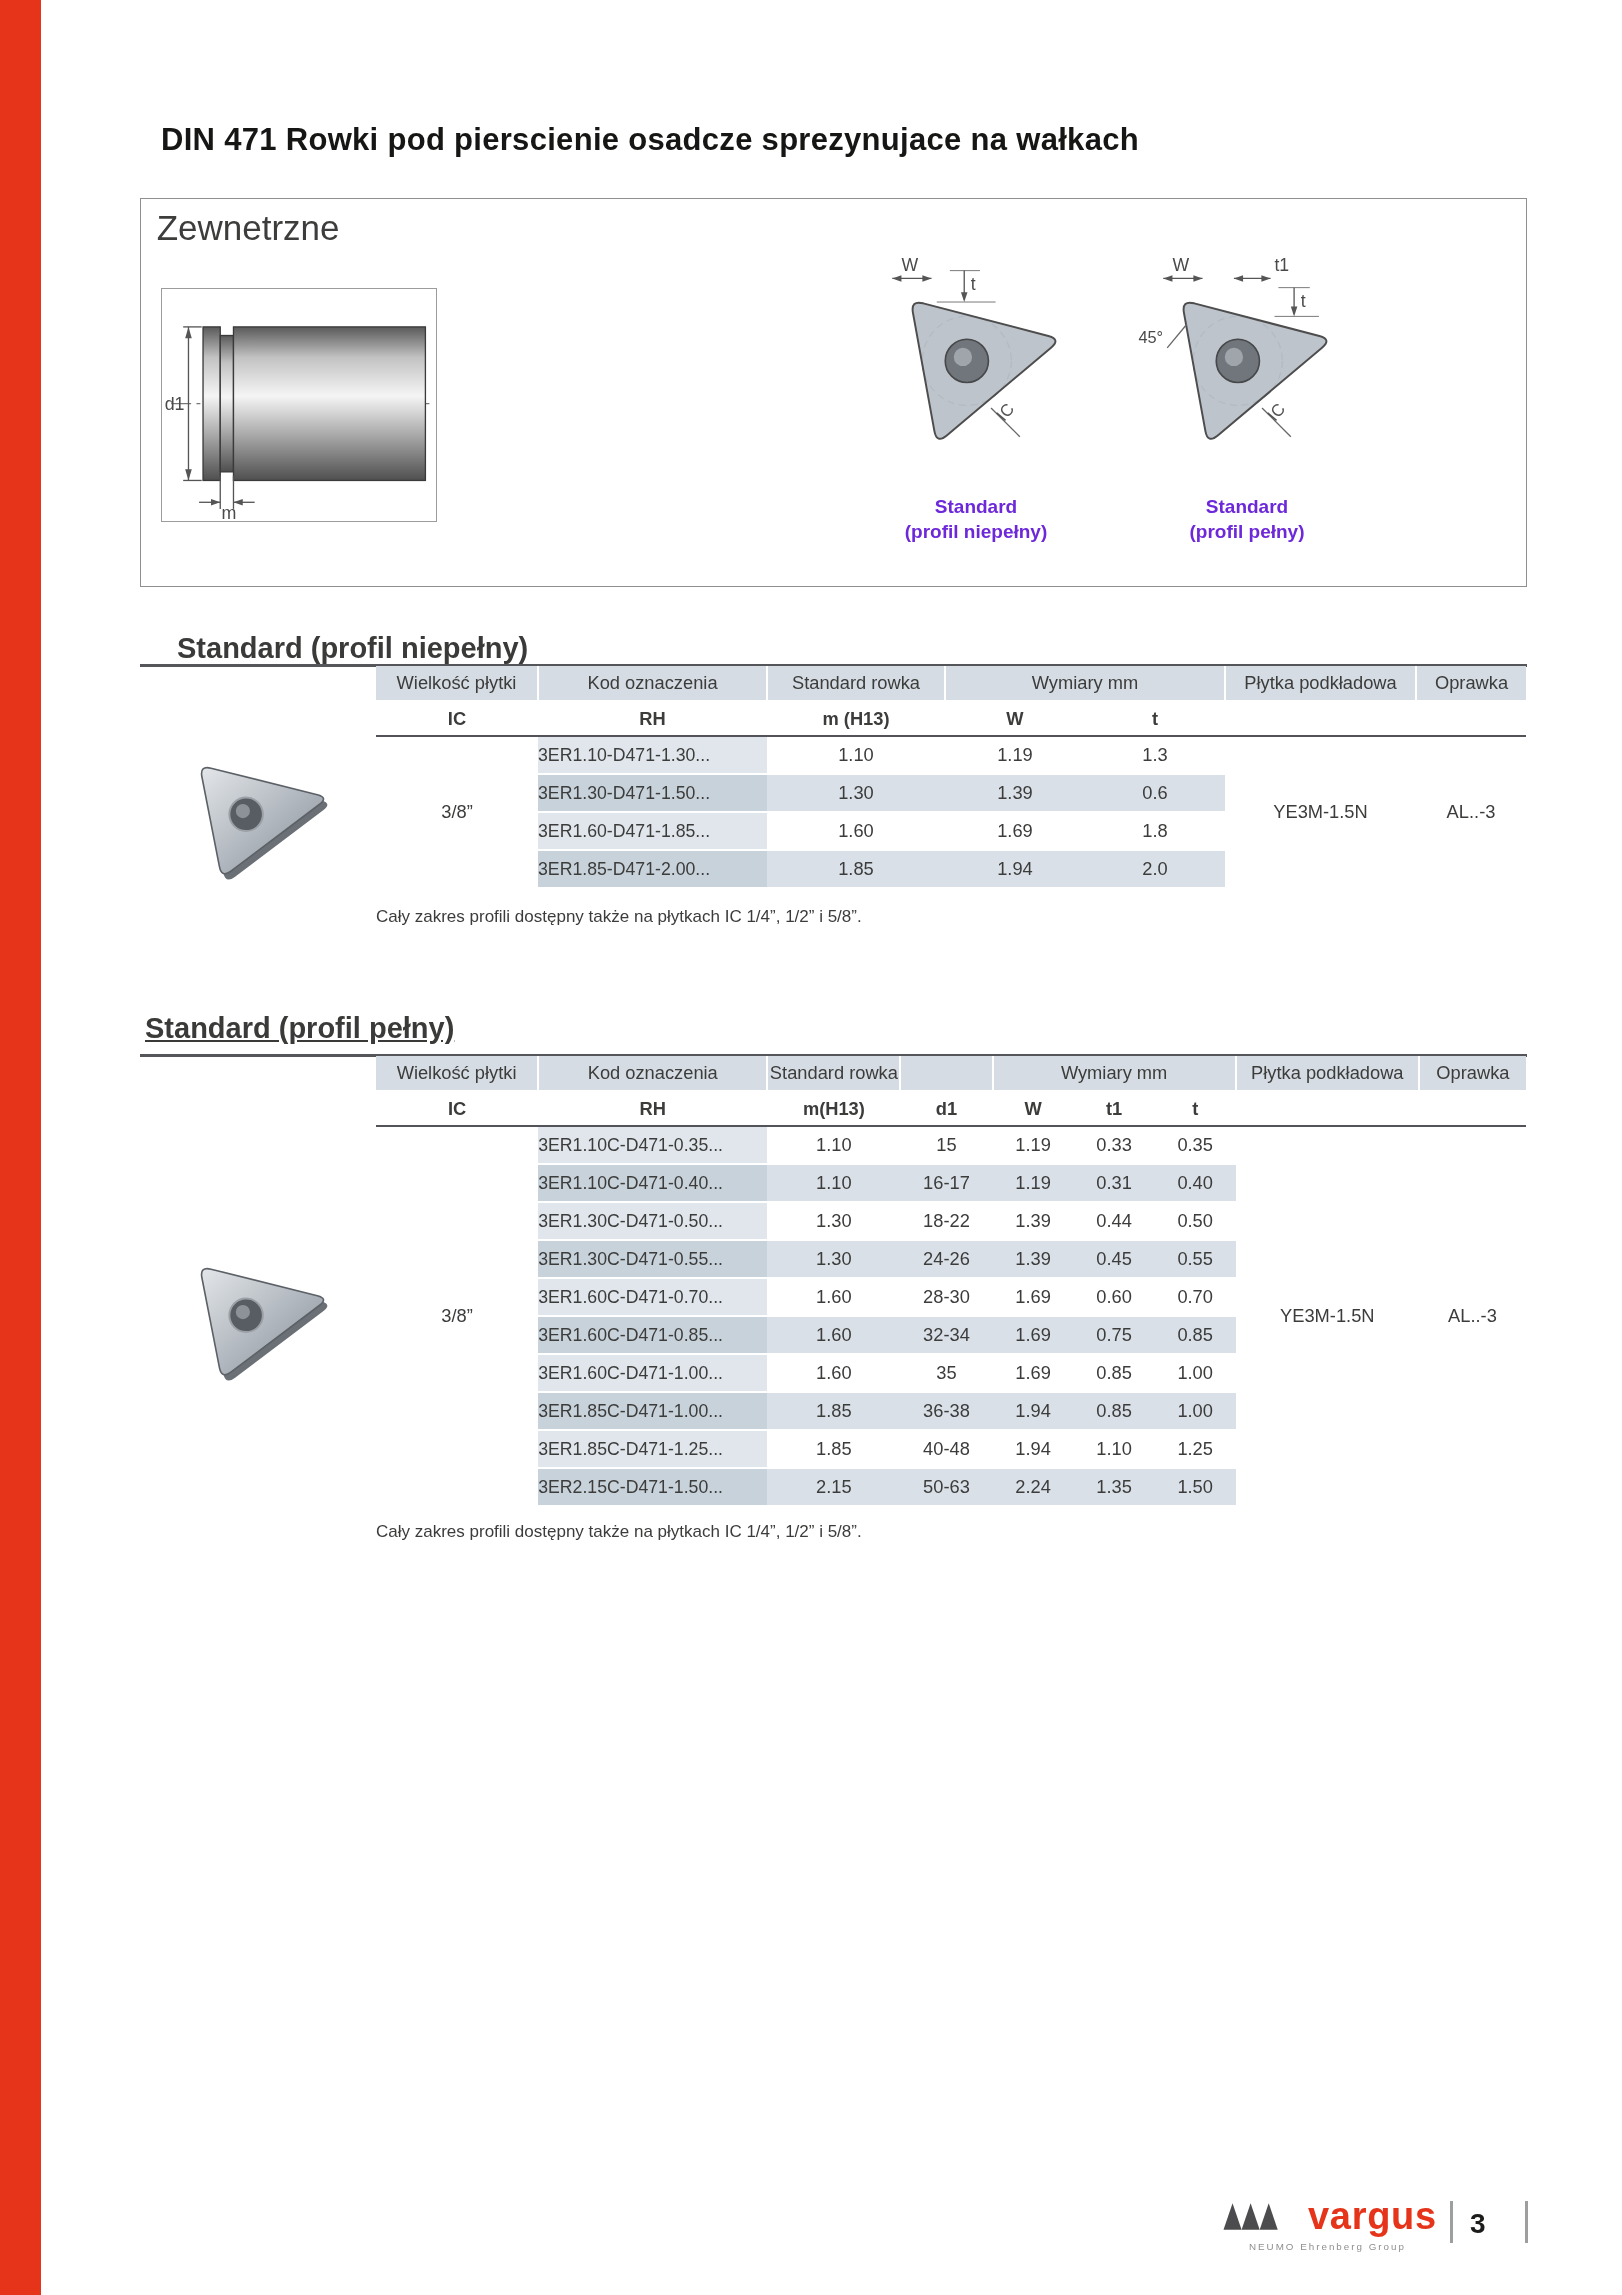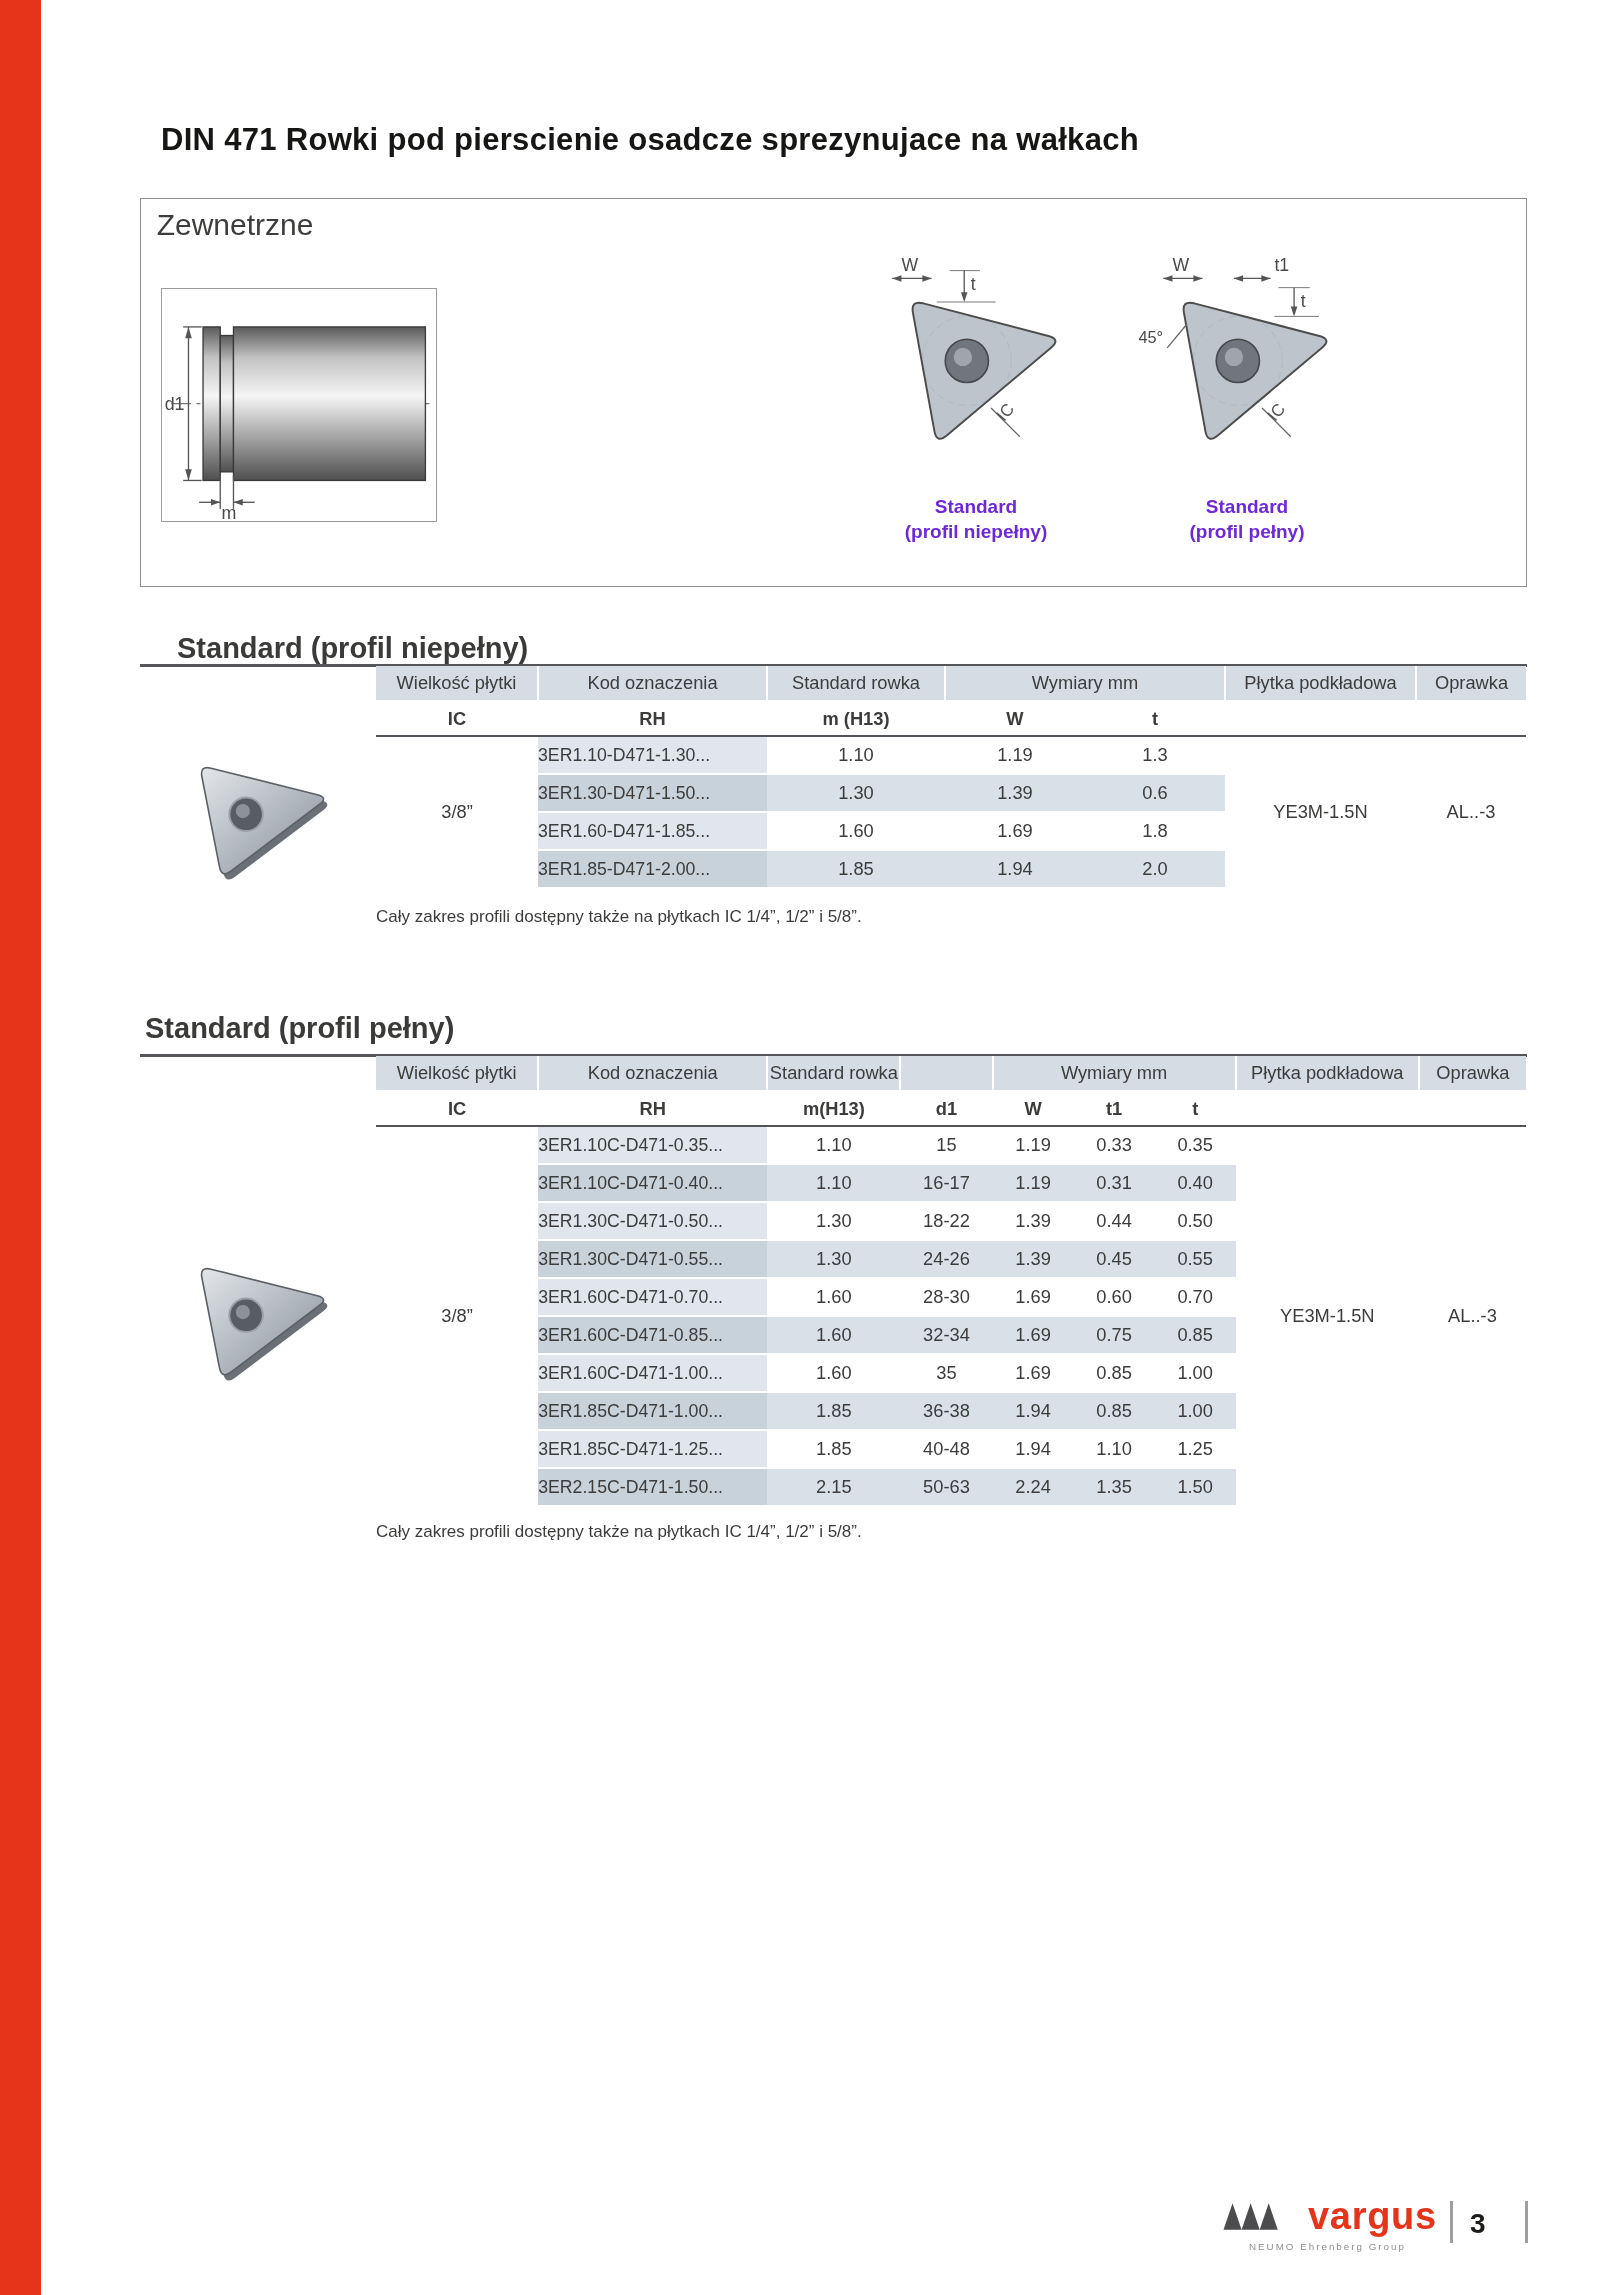--- a/index.html
+++ b/index.html
@@ -4,21 +4,21 @@
 <style>
   * { margin:0; padding:0; box-sizing:border-box; }
   html,body { width:1623px; height:2295px; }
   body { position:relative; background:#ffffff; font-family:"Liberation Sans", sans-serif; color:#3c3c3b; overflow:hidden; }
 
   .redbar { position:absolute; left:0; top:0; width:41px; height:2295px; background:#e5341a; }
 
   .title { position:absolute; left:161px; top:122px; font-size:31px; font-weight:700; color:#161614; letter-spacing:0.3px; }
 
   .panel { position:absolute; left:140px; top:198px; width:1387px; height:389px; border:1.3px solid #8f8f8f; background:#fff; }
-  .panel-label { position:absolute; left:15.7px; top:9.2px; font-size:30px; color:#3d3d3c; }
+  .panel-label { position:absolute; left:15.7px; top:9.2px; font-size:35px; color:#3d3d3c; }
   .shaft-frame { position:absolute; left:19.6px; top:89px; width:276px; height:234px; border:1.3px solid #9c9c9c; }
   .diag { position:absolute; width:236px; text-align:center; }
   .diag .cap { margin-top:0px; font-size:19px; font-weight:700; color:#6d28d9; line-height:1.3; }
 
   .sec-h { position:absolute; left:145px; font-size:29px; font-weight:700; color:#3a3a38; }
   .rule { position:absolute; left:140px; width:1387px; height:2.6px; background:#55565a; }
 
   .tbl-wrap { position:absolute; left:376px; width:1150px; }
   table.t { border-collapse:collapse; table-layout:fixed; width:1150px; font-size:18.3px; color:#3c3c3b; }
   .t th, .t td { text-align:center; vertical-align:middle; padding:0; overflow:hidden; white-space:nowrap; }
@@ -226,21 +226,21 @@
         <td class="code">3ER1.85-D471-2.00...</td>
         <td>1.85</td>
         <td>1.94</td>
         <td>2.0</td>
       </tr>
     </tbody>
   </table>
 </div>
 <div class="note" style="top:907px;">Cały zakres profili dostępny także na płytkach  IC 1/4”, 1/2” i 5/8”.</div>
 
-<h2 class="sec-h" style="top:1012px;">Standard (profil pełny)</h2>
+<h2 class="sec-h" style="top:1012px;text-decoration:underline;">Standard (profil pełny)</h2>
 <div class="rule" style="top:1054px;"></div>
 
 <svg class="photo" style="left:175px; top:1247px;" viewBox="0 0 260 225" width="168" height="145">
   <defs>
     <linearGradient id="pm2" x1="0" y1="0" x2="1" y2="1">
       <stop offset="0" stop-color="#e3e6e9"></stop>
       <stop offset="0.5" stop-color="#b4bac1"></stop>
       <stop offset="1" stop-color="#878e96"></stop>
     </linearGradient>
   </defs>

